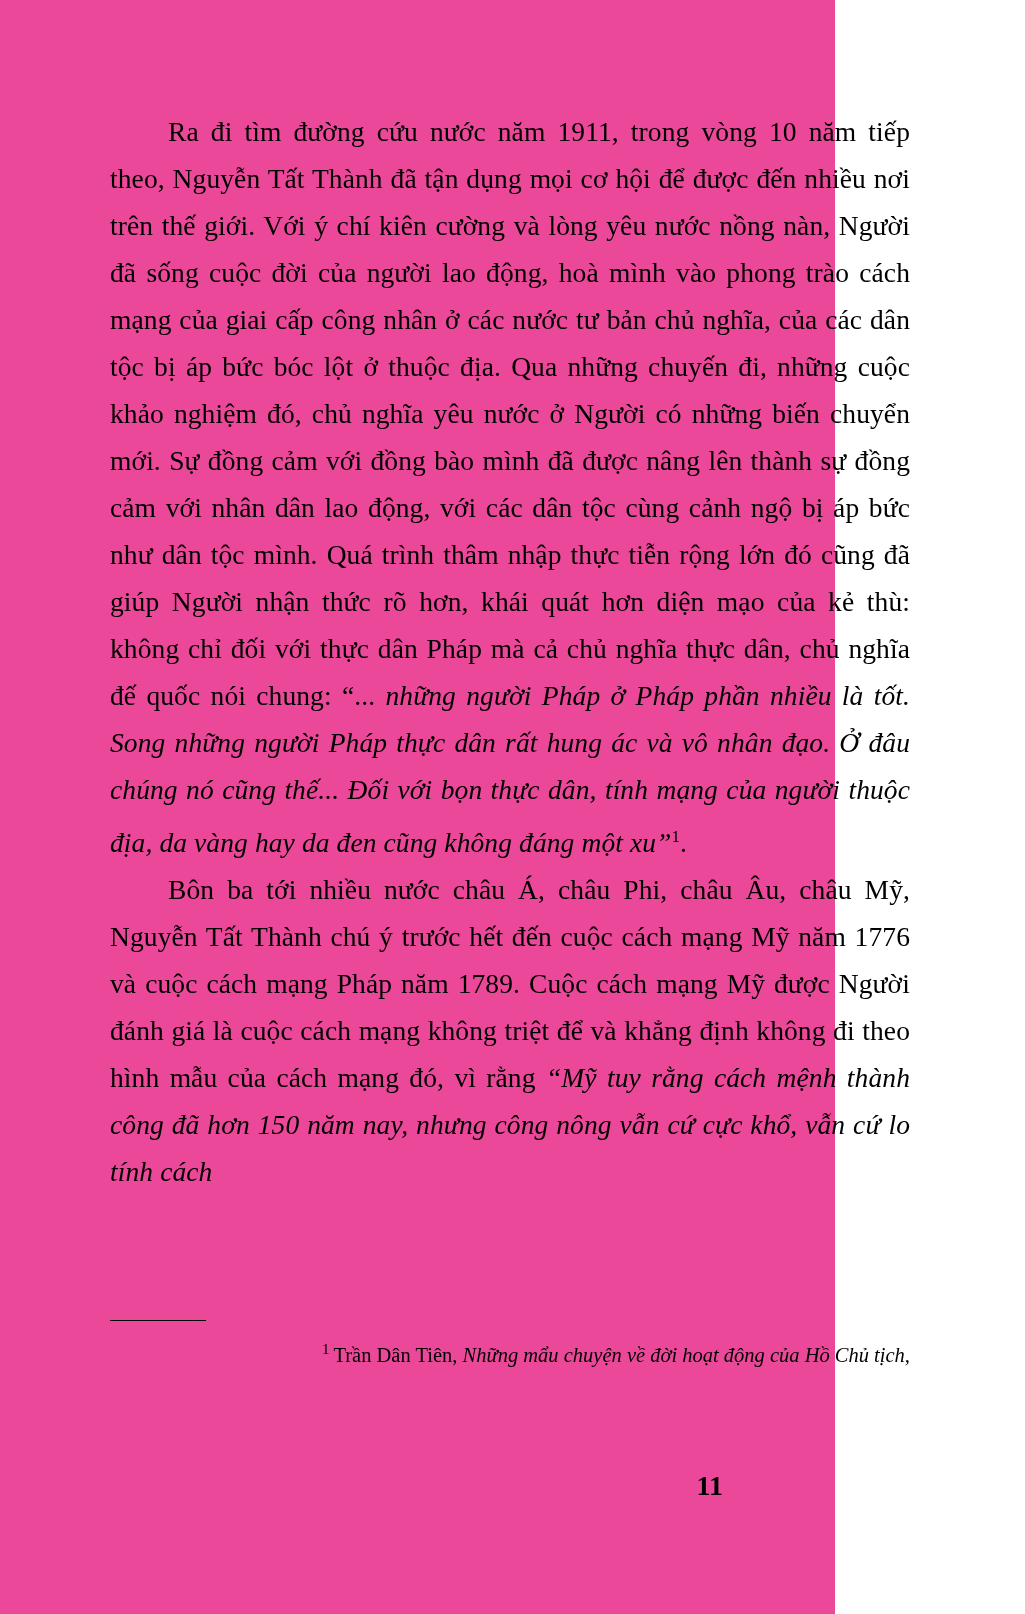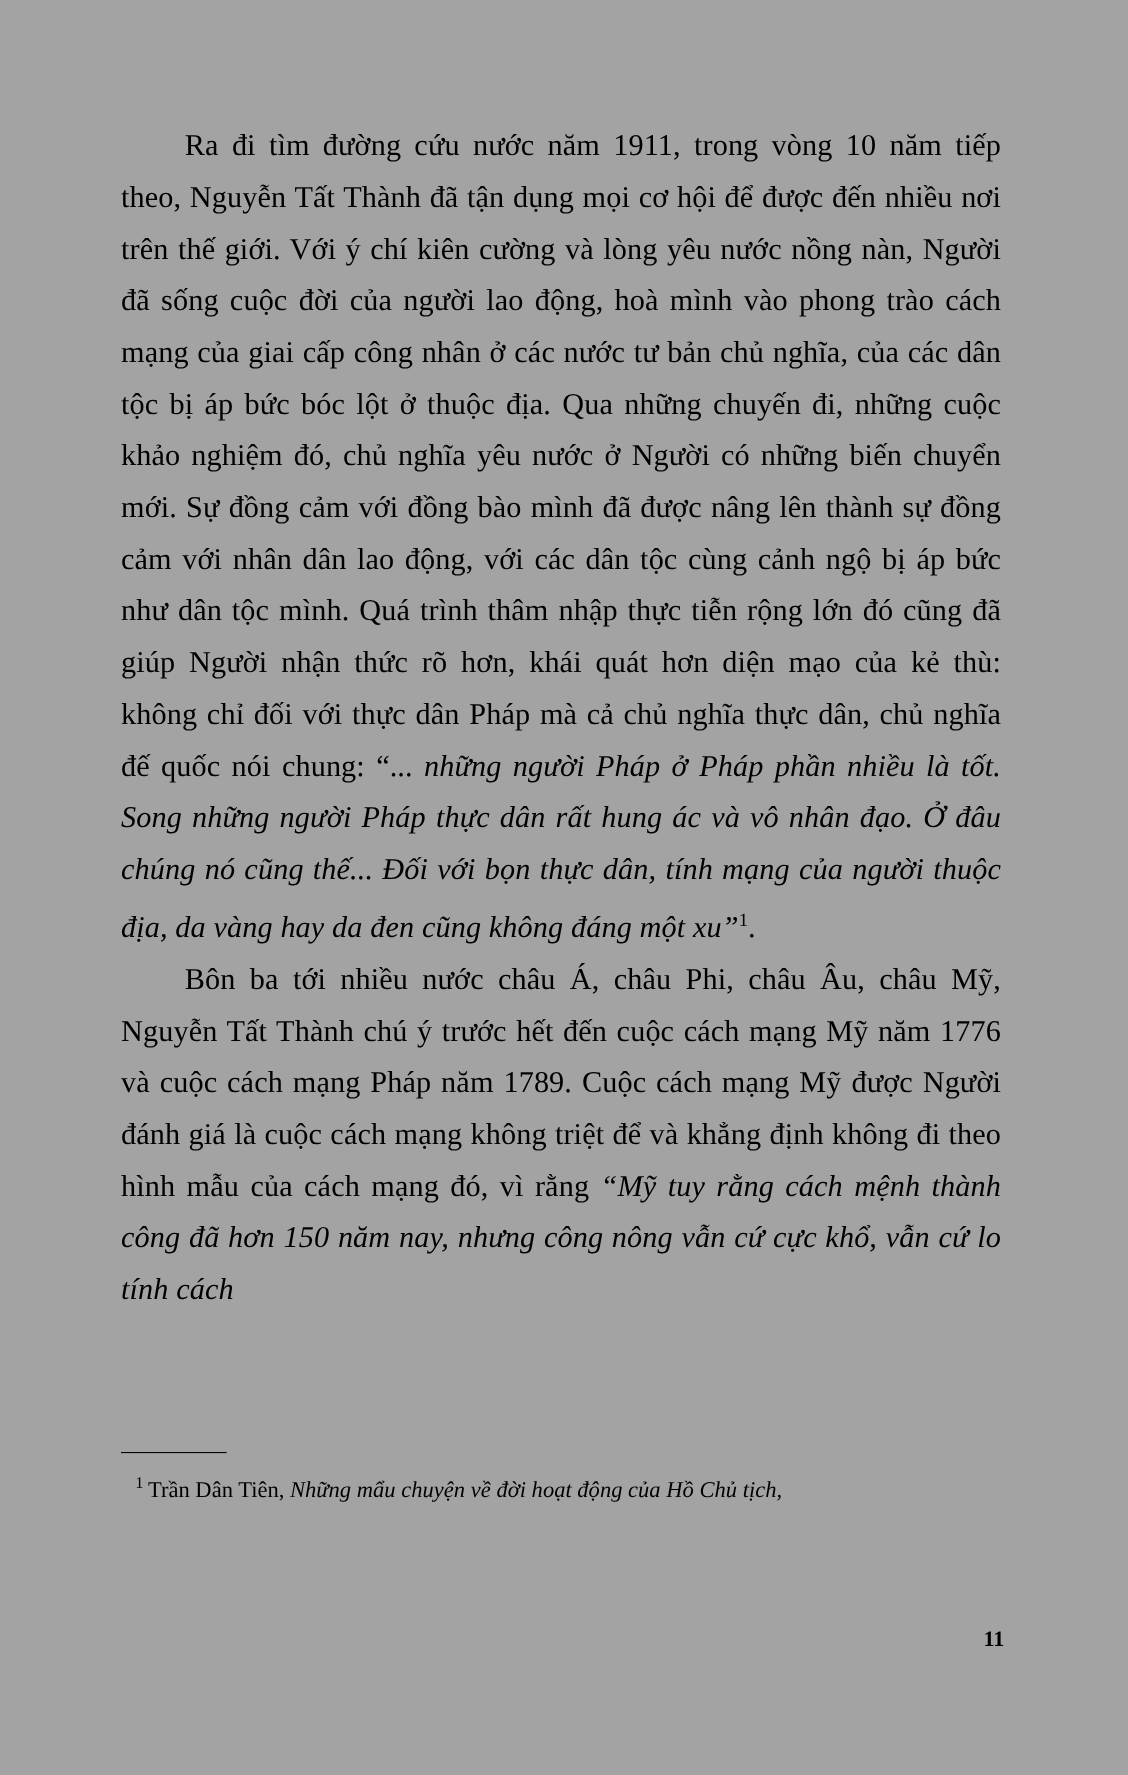--- a/index.html
+++ b/index.html
@@ -12,23 +12,23 @@
     height: 1614px;
     position: relative;
     font-family: "Liberation Serif", "DejaVu Serif", serif;
     color: #000000;
     overflow: hidden;
   }
   .page {
     position: absolute;
     left: 0;
     top: 0;
-    width: 1025px;
+    width: 835px;
     height: 1614px;
-    background: #a3a3a3;
+    background: #ec4899;
   }
   .text-column {
     position: absolute;
     left: 110px;
     top: 108px;
     width: 800px;
   }
   p.body-par {
     margin: 0;
     font-size: 27.5px;
@@ -56,41 +56,41 @@
   }
   .footnote-rule {
     width: 96px;
     height: 0;
     border-top: 1.6px solid #000;
     margin-bottom: 13px;
   }
   .footnote-text {
     font-size: 20.5px;
     line-height: 31px;
-    text-align: left;
-    margin: 13px;
+    text-align: right;
+    margin: 0;
   }
   .footnote-text .fn-num {
     font-size: 15px;
     vertical-align: super;
     margin-right: 4px;
   }
   .footnote-text .fn-title {
     font-style: italic;
   }
   .footnote-line2 {
     display: block;
     margin-left: 20px;
     letter-spacing: 0.3px;
   }
   .page-number {
     position: absolute;
     right: 112px;
     bottom: 112px;
-    font-size: 20px;
+    font-size: 28px;
     font-weight: bold;
     font-family: "Liberation Serif", "DejaVu Serif", serif;
     margin-top: 17px;
   }
 </style>
 </head>
 <body>
 
 <div class="page">
 

